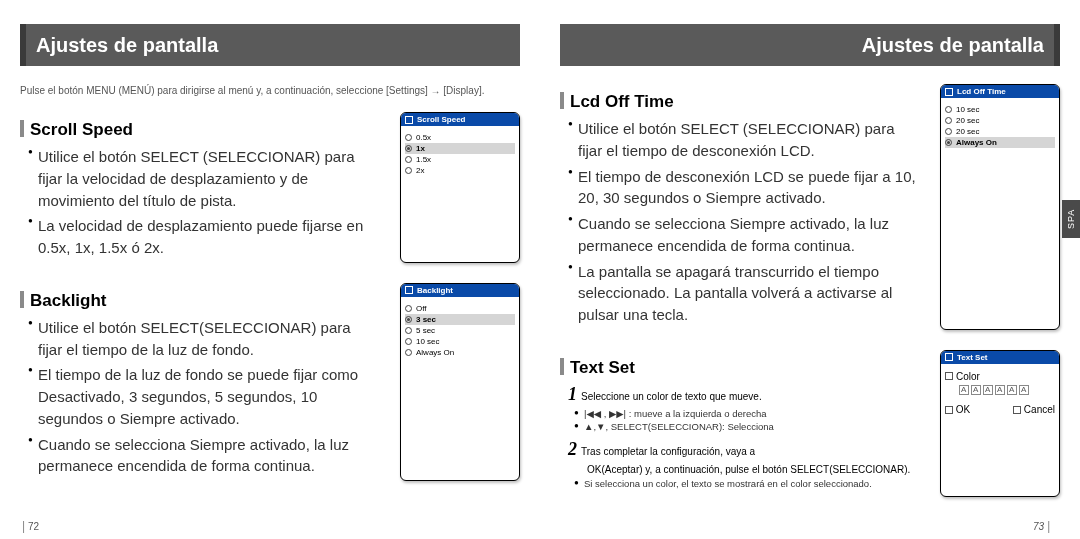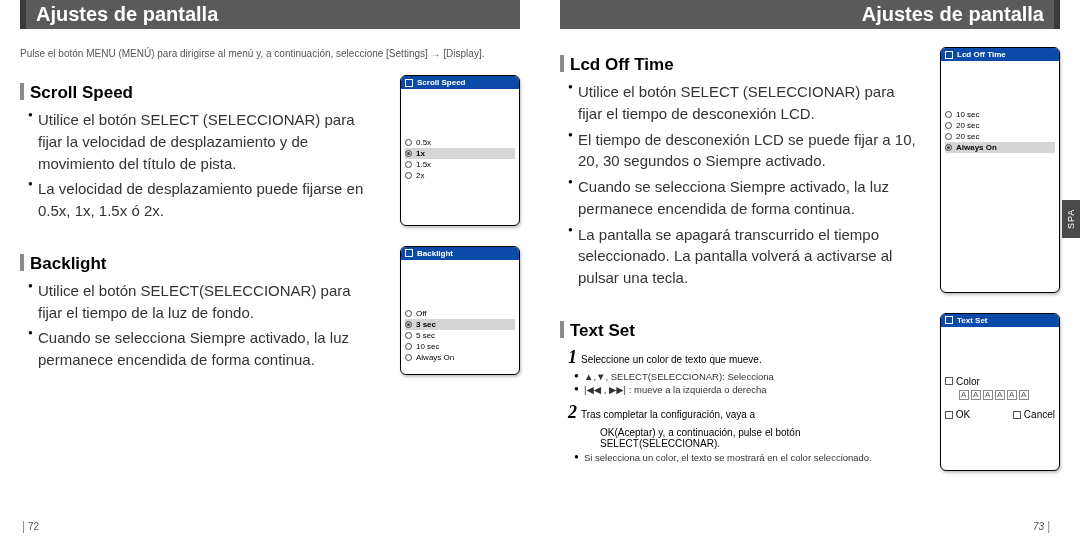--- a/index.html
+++ b/index.html
@@ -27,24 +27,25 @@
     height: 100%;
   }
   .page {
     width: 50%;
     height: 100%;
     padding: 0 20px 0 20px;
     position: relative;
   }
   .title-bar {
     background: var(--bar-grey);
-    height: 29px;
+    height: 42px;
     display: flex;
     align-items: center;
     margin-bottom: 18px;
+    margin-top: 24px;
   }
   .page-left .title-bar { justify-content: flex-start; border-left: 6px solid #3a3a3a; padding-left: 10px; }
   .page-right .title-bar { justify-content: flex-end; border-right: 6px solid #3a3a3a; padding-right: 10px; }
   .title-bar span {
     color: #fff;
     font-size: 20px;
     font-weight: bold;
   }
   .intro { font-size: 10px; color: var(--muted); margin: 0 0 14px 0; line-height: 1.4; }
   .section {
@@ -123,21 +124,21 @@
   .screen .sc-head {
     background: var(--tiny-blue);
     color: #fff;
     padding: 2px 4px;
     font-weight: bold;
     display: flex;
     align-items: center;
     gap: 4px;
   }
   .screen .sc-head .sq { width:8px; height:8px; border:1px solid #fff; display:inline-block;}
-  .screen .sc-body { padding: 16px 4px 4px 4px; margin-top: 32px; }
+  .screen .sc-body { padding: 6px 4px 4px 4px; }
   .screen .opt {
     display: flex;
     align-items: center;
     gap: 4px;
     padding: 1px 0;
   }
   .screen .opt.sel { background: #d5d5d5; font-weight:bold; }
   .screen .radio {
     width: 7px; height: 7px; border: 1px solid #444; border-radius: 50%; display: inline-block; position:relative;
   }
@@ -232,20 +233,21 @@
       </div>
     </div>
 
     <div class="section">
       <div class="text">
         <div class="sec-title">
           <span class="sec-bar"></span><span>Backlight</span>
         </div>
         <ul class="bullets">
           <li>Utilice el botón SELECT(SELECCIONAR) para fijar el tiempo de la luz de fondo.</li>
+          <li>El tiempo de la luz de fondo se puede fijar como Desactivado, 3 segundos, 5 segundos, 10 segundos o Siempre activado.</li>
           <li>Cuando se selecciona Siempre activado, la luz permanece encendida de forma continua.</li>
         </ul>
       </div>
       <div class="screen-col">
         <div class="screen">
           <div class="sc-head">
               <span class="sq"></span>
               <span>Backlight</span>
             </div>
           <div class="sc-body">
@@ -325,28 +327,28 @@
     <div class="section">
       <div class="text">
         <div class="sec-title">
           <span class="sec-bar"></span><span>Text Set</span>
         </div>
 
         <div class="step-line">
           <span class="step-num">1</span><span>Seleccione un color de texto que mueve.</span>
         </div>
         <ul class="sub">
+          <li>|◀◀ , ▶▶| : mueve a la izquierda o derecha</li>
           <li>▲,▼, SELECT(SELECCIONAR): Selecciona</li>
-          <li>|◀◀ , ▶▶| : mueve a la izquierda o derecha</li>
         </ul>
 
         <div class="step-line">
           <span class="step-num">2</span><span>Tras completar la configuración, vaya a</span>
         </div>
-        <div class="step-line" style="margin-left:40px;">OK(Aceptar) y, a continuación, pulse el botón SELECT(SELECCIONAR).</div>
+        <div class="step-line" style="margin-left:27px;">OK(Aceptar) y, a continuación, pulse el botón SELECT(SELECCIONAR).</div>
         <ul class="sub">
           <li>Si selecciona un color, el texto se mostrará en el color seleccionado.</li>
         </ul>
       </div>
       <div class="screen-col">
         <div class="screen textset">
           <div class="sc-head">
               <span class="sq"></span>
               <span>Text Set</span>
             </div>

